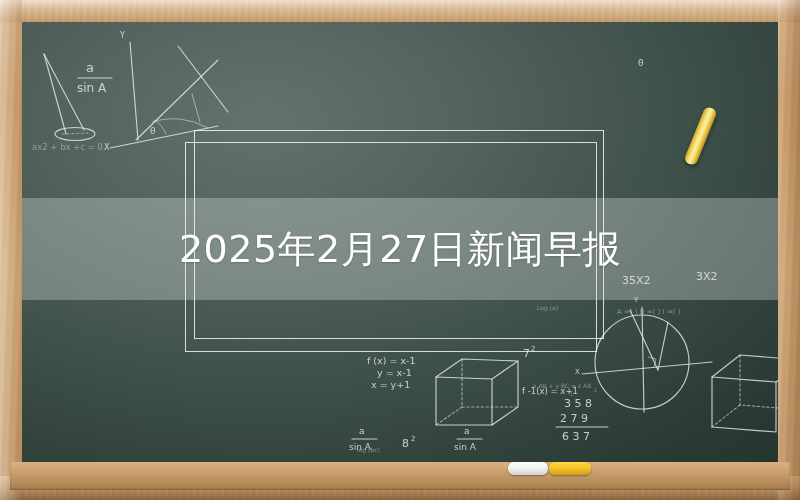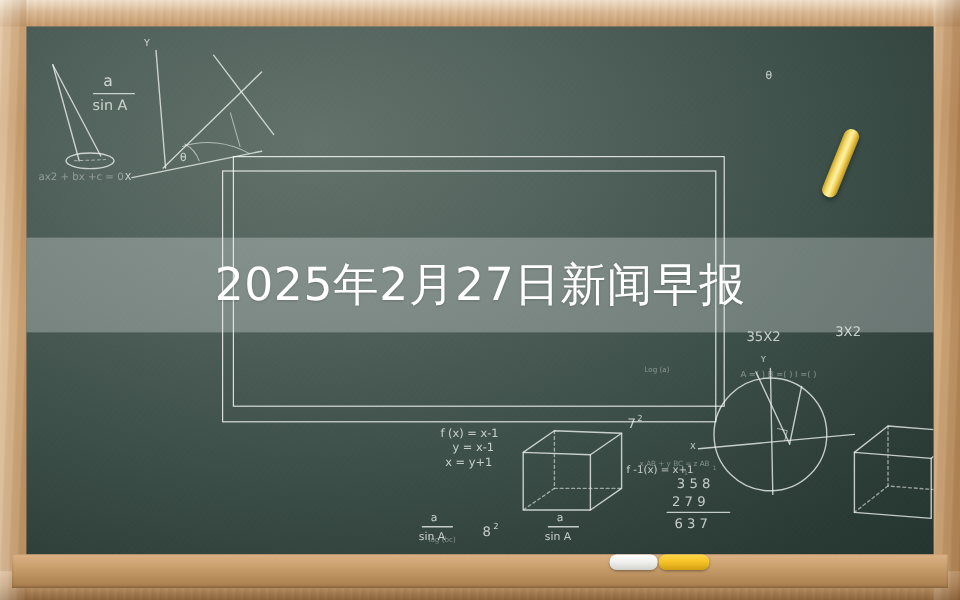--- a/index.html
+++ b/index.html
@@ -139,21 +139,21 @@
   }
   .deco-rect-outer { left: 172px; top: 108px; width: 410px; height: 209px; }
   .deco-rect-inner { left: 163px; top: 120px; width: 412px; height: 210px; }
 
   
   .title-band {
     position: absolute;
     left: 0;
     right: 0;
     top: 176px;
-    height: 79px;
+    height: 102px;
     background: rgba(236,240,238,0.30);
     display: flex;
     align-items: center;
     justify-content: center;
   }
   .title-text {
     color: #ffffff;
     font-family: "DejaVu Sans", "Liberation Sans", sans-serif;
     font-size: 38px;
     font-weight: 400;

